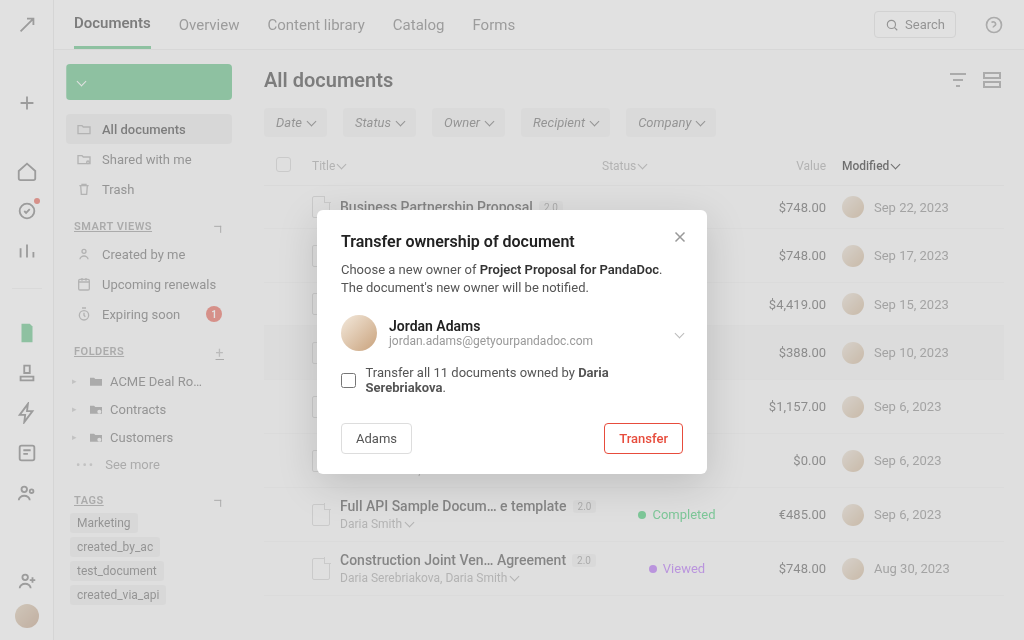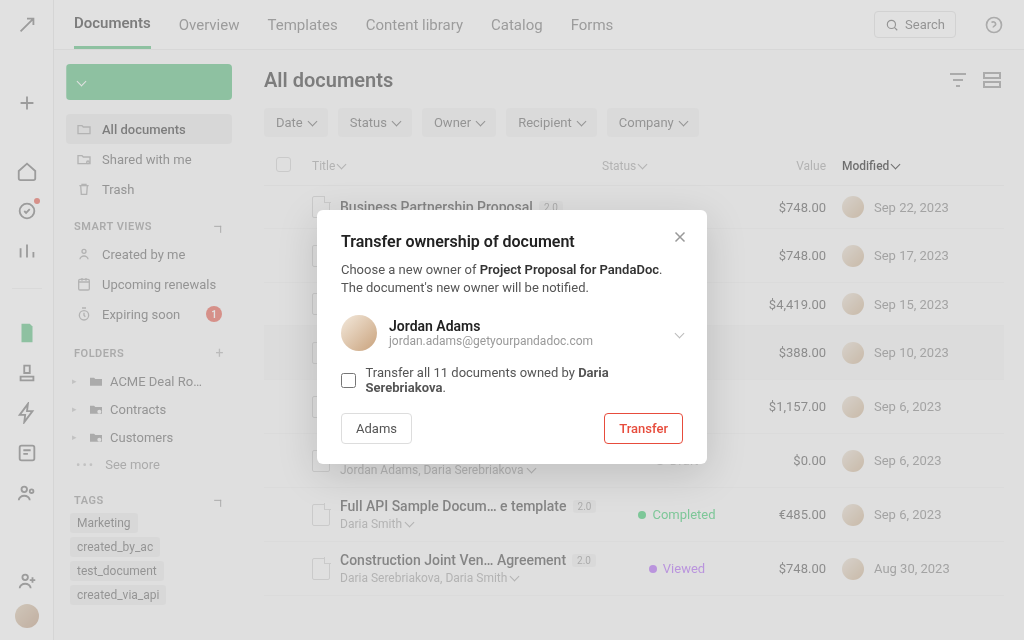--- a/index.html
+++ b/index.html
@@ -21,37 +21,37 @@
 .topnav .grow { flex: 1; }
 .searchbtn { display: flex; align-items: center; gap: 6px; border: 1px solid #ddd; border-radius: 4px; padding: 5px 10px; font-size: 13px; color: #555; background: #fff; }
 .helpbtn { width: 20px; height: 20px; color: #888; }
 
 .left { position: absolute; left: 0; top: 50px; width: 190px; bottom: 0; padding: 14px 12px; overflow: hidden; }
 .newdoc { display: flex; background: #47b972; border-radius: 4px; overflow: hidden; height: 36px; margin-bottom: 14px; }
 .newdoc .caret { width: 30px; display: flex; align-items: center; justify-content: center; border-left: 1px solid rgba(255,255,255,.25); color: #fff; cursor: pointer; }
 .navitem { display: flex; align-items: center; gap: 10px; padding: 7px 10px; font-size: 13px; color: #555; border-radius: 4px; cursor: pointer; }
 .navitem.sel { background: #e9e9e9; color: #222; font-weight: 500; }
 .navitem .nic { width: 16px; height: 16px; color: #999; }
-.sechead { display: flex; align-items: center; justify-content: space-between; font-size: 11px; letter-spacing: .5px; color: #888; font-weight: 600; padding: 16px 8px 6px; cursor: pointer; }
+.sechead { display: flex; justify-content: space-between; font-size: 11px; letter-spacing: .5px; color: #888; font-weight: 600; padding: 16px 8px 6px; cursor: pointer; text-decoration: underline; }
 .smartitem { display: flex; align-items: center; gap: 10px; padding: 7px 10px; font-size: 13px; color: #555; cursor: pointer; }
 .smartitem .bic { width: 16px; height: 16px; color: #999; }
 .badge { margin-left: auto; width: 16px; height: 16px; border-radius: 50%; background: #e74c3c; color: #fff; font-size: 10px; display: flex; align-items: center; justify-content: center; font-weight: 600; }
 .folderitem { display: flex; align-items: center; gap: 6px; padding: 6px 6px; font-size: 13px; color: #555; cursor: pointer; }
 .folderitem .tri { width: 10px; color: #bbb; font-size: 9px; }
 .folderitem .fic { width: 16px; height: 16px; color: #888; }
 .seemore { display: flex; align-items: center; gap: 10px; padding: 6px 10px; font-size: 13px; color: #888; cursor: pointer; }
 .tagrow { display: flex; flex-wrap: wrap; gap: 4px; padding: 0 4px; }
 .tag { background: #ececec; border-radius: 3px; padding: 3px 7px; font-size: 12px; color: #555; cursor: pointer; }
 
 .main { position: absolute; left: 190px; top: 50px; right: 0; bottom: 0; padding: 18px 20px 0; overflow: hidden; }
 .mh { display: flex; align-items: center; margin-bottom: 16px; }
 .mh h1 { font-size: 20px; font-weight: 600; color: #222; }
 .mh .grow { flex: 1; }
 .mh .tbtn { width: 24px; height: 24px; color: #888; margin-left: 10px; cursor: pointer; }
-.filters { display: flex; gap: 10px; margin-bottom: 10px; }
+.filters { display: flex; gap: 16px; margin-bottom: 10px; font-style: italic; }
 .fchip { background: #f0f0f0; border-radius: 4px; padding: 7px 12px; font-size: 13px; color: #555; display: flex; align-items: center; gap: 6px; cursor: pointer; }
 .thd { display: flex; align-items: center; padding: 10px 12px; border-bottom: 1px solid #eee; font-size: 12px; color: #999; }
 .thd .cb { width: 36px; }
 .thd .ti { flex: 1; }
 .thd .st { width: 150px; }
 .thd .va { width: 90px; text-align: right; padding-right: 16px; }
 .thd .mo { width: 150px; font-weight: 500; color: #000000; }
 .row { display: flex; align-items: center; padding: 10px 12px; border-bottom: 1px solid #f2f2f2; }
 .row.hl { background: #f4f4f4; }
 .row .cb { width: 36px; }
@@ -74,21 +74,21 @@
 .modal h2 { font-size: 16px; font-weight: 600; color: #222; margin-bottom: 10px; }
 .modal .close { position: absolute; top: 18px; right: 18px; width: 18px; height: 18px; color: #999; cursor: pointer; }
 .modal p { font-size: 13px; color: #555; line-height: 1.4; margin-bottom: 14px; }
 .modal p b { font-weight: 600; color: #333; }
 .ownerpick { display: flex; align-items: center; gap: 12px; padding: 4px 0 14px; cursor: pointer; }
 .ownerpick .oav { width: 36px; height: 36px; border-radius: 50%; background: linear-gradient(135deg,#f3e9dc,#c9a27c); }
 .ownerpick .oinfo { flex: 1; }
 .ownerpick .oinfo .on { font-size: 14px; font-weight: 600; color: #222; }
 .ownerpick .oinfo .oe { font-size: 12px; color: #999; }
 .ownerpick .oc { color: #bbb; }
-.tconf { display: flex; align-items: center; gap: 10px; font-size: 13px; color: #555; margin-bottom: 18px; }
+.tconf { display: flex; align-items: center; gap: 10px; font-size: 13px; color: #555; margin-bottom: 28px; }
 .tconf input { width: 15px; height: 15px; }
 .mactions { display: flex; justify-content: space-between; }
 .mbtn { border: 1px solid #ddd; background: #fff; border-radius: 4px; padding: 7px 14px; font-size: 13px; color: #555; cursor: pointer; }
 .mbtn.pri { border-color: #e74c3c; color: #e74c3c; font-weight: 500; }
 
 .chk { width: 15px; height: 15px; border: 1.5px solid #ccc; border-radius: 3px; display: inline-block; }
 .chev::after { content: ""; display: inline-block; width: 6px; height: 6px; border-right: 1.5px solid currentColor; border-bottom: 1.5px solid currentColor; transform: rotate(45deg); margin-bottom: 2px; }
 svg { width: 100%; height: 100%; }
 </style>
 </head>
@@ -161,21 +161,20 @@
         </svg>
       </div>
     <div class="av"></div>
   </div>
 </div>
 
 <div class="page">
   <div class="topnav">
     <a class="active">Documents</a>
     <a>Overview</a>
-    <a>Templates</a>
     <a>Content library</a>
     <a>Catalog</a>
     <a>Forms</a>
     <div class="grow"></div>
     <div class="searchbtn">
       <svg width="14" height="14" viewBox="0 0 24 24" fill="none" stroke="currentColor" stroke-width="2">
           <circle cx="11" cy="11" r="7"></circle>
           <path d="M21 21l-5-5"></path>
         </svg>
       <span>Search</span>

